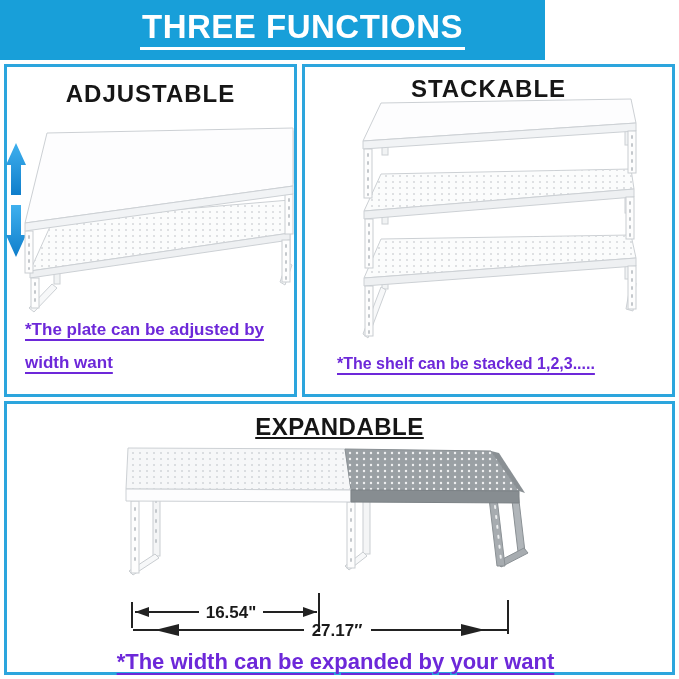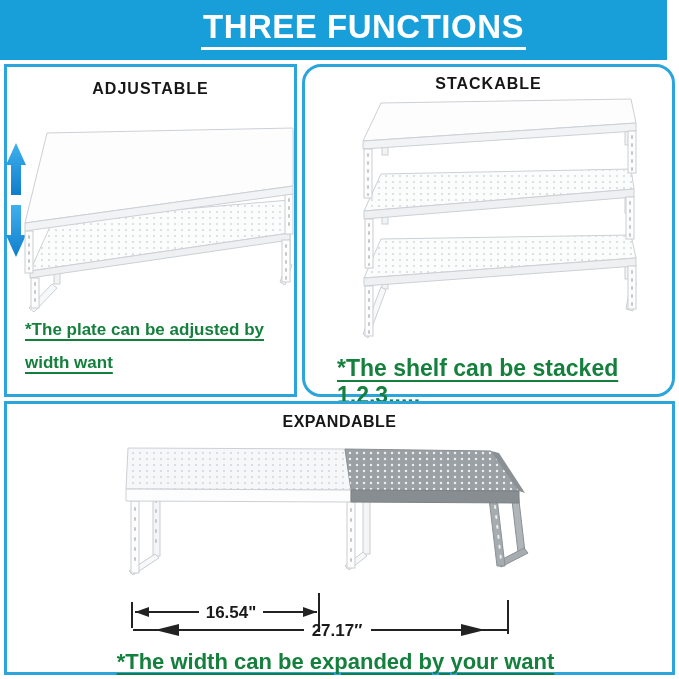--- a/index.html
+++ b/index.html
@@ -1,41 +1,41 @@
 <!DOCTYPE html>
 <html><head>
 <meta charset="utf-8">
 <style>
   html,body{margin:0;padding:0;background:#ffffff;}
   #stage{position:relative;width:679px;height:679px;background:#ffffff;overflow:hidden;
          font-family:"Liberation Sans", sans-serif;}
 
   
-  .header{position:absolute;left:0;top:0;width:667px;height:60px;background:#189fd9;
+  .header{position:absolute;left:0;top:0;width:545px;height:60px;background:#189fd9;
           display:flex;align-items:center;justify-content:center;text-align:right;}
   .header .title{position:relative;left:30px;color:#ffffff;font-size:33px;font-weight:bold;
           letter-spacing:.5px;border-bottom:3px solid #ffffff;padding:0 2px 3px 2px;line-height:1.05;}
 
   
   .panel{position:absolute;background:#ffffff;border:3px solid #2ca5dd;box-sizing:border-box;}
   .panel-a{left:4px;top:64px;width:293px;height:333px;}
-  .panel-b{left:302px;top:64px;width:373px;height:333px;border-radius:19px;}
+  .panel-b{left:302px;top:64px;width:373px;height:333px;}
   .panel-c{left:4px;top:401px;width:671px;height:274px;}
 
   .panel-title{position:absolute;left:0;right:0;text-align:center;color:#161616;
-               font-weight:bold;font-size:16px;letter-spacing:1px;}
+               font-weight:bold;font-size:24px;letter-spacing:1px;}
   .panel-a .panel-title{top:13px;}
   .panel-b .panel-title{top:8px;}
-  .panel-c .panel-title{top:9px;letter-spacing:.5px;}
-
-  .caption{color:#15803d;font-weight:bold;text-decoration:underline;
+  .panel-c .panel-title{top:9px;letter-spacing:.5px;text-decoration:underline;}
+
+  .caption{color:#6d28d9;font-weight:bold;text-decoration:underline;
            text-underline-offset:4px;text-decoration-thickness:2px;}
   .cap-a{position:absolute;left:18px;top:246px;width:262px;font-size:17px;line-height:33px;}
   .cap-a span{display:block;}
-  .cap-b{position:absolute;left:32px;top:288px;font-size:23px;}
+  .cap-b{position:absolute;left:32px;top:288px;font-size:16px;}
   .cap-c{position:absolute;left:0;right:8px;top:245px;text-align:center;font-size:22px;}
 
   .illus{position:absolute;}
   .illus-a{left:-3px;top:40px;width:293px;height:212px;}
   .illus-b{left:8px;top:28px;width:355px;height:262px;}
   .illus-c{left:88px;top:28px;width:480px;height:160px;}
   .dims-c{left:0px;top:186px;width:665px;height:62px;}
 
   svg{display:block;}
   svg text{font-family:"Liberation Sans", sans-serif;}

